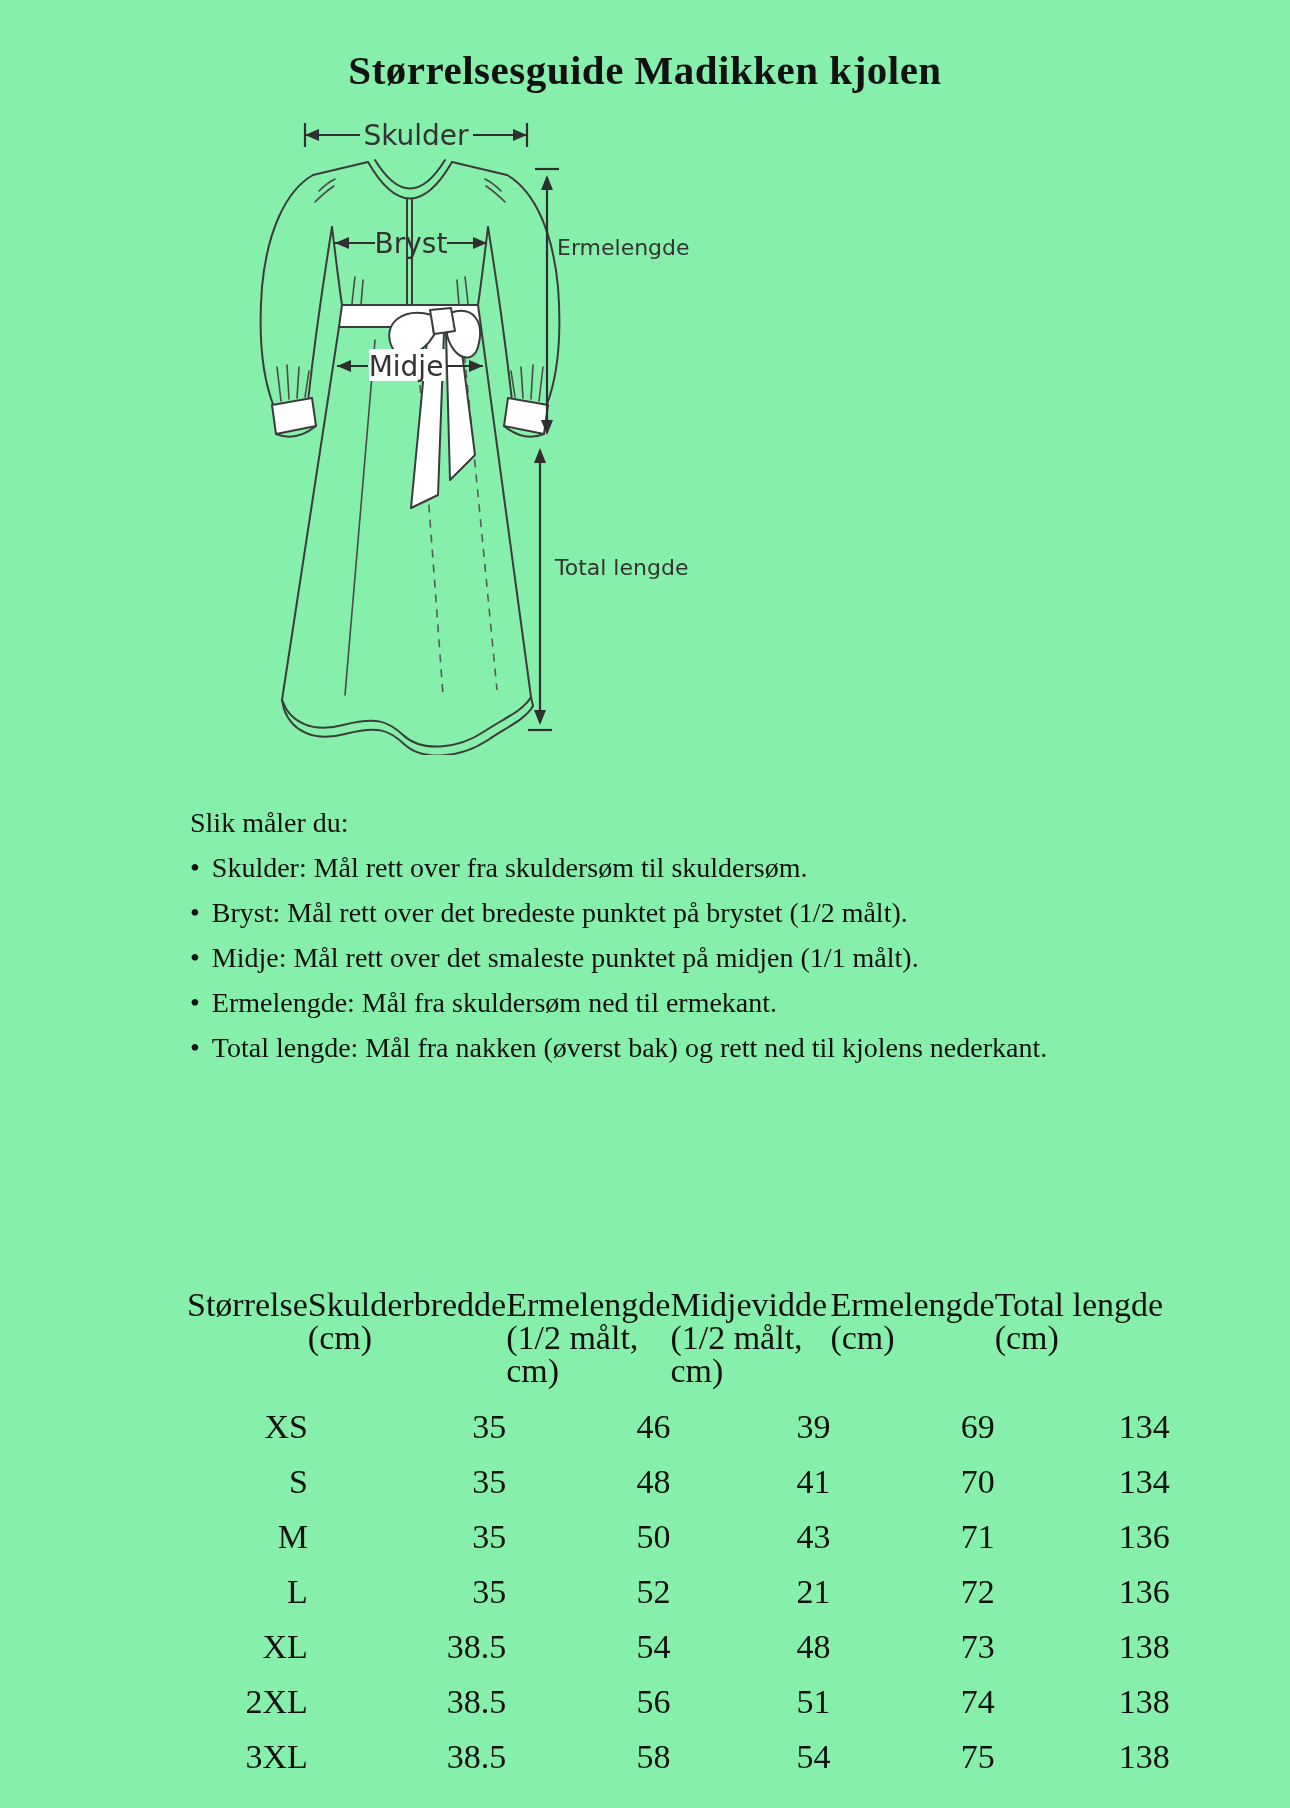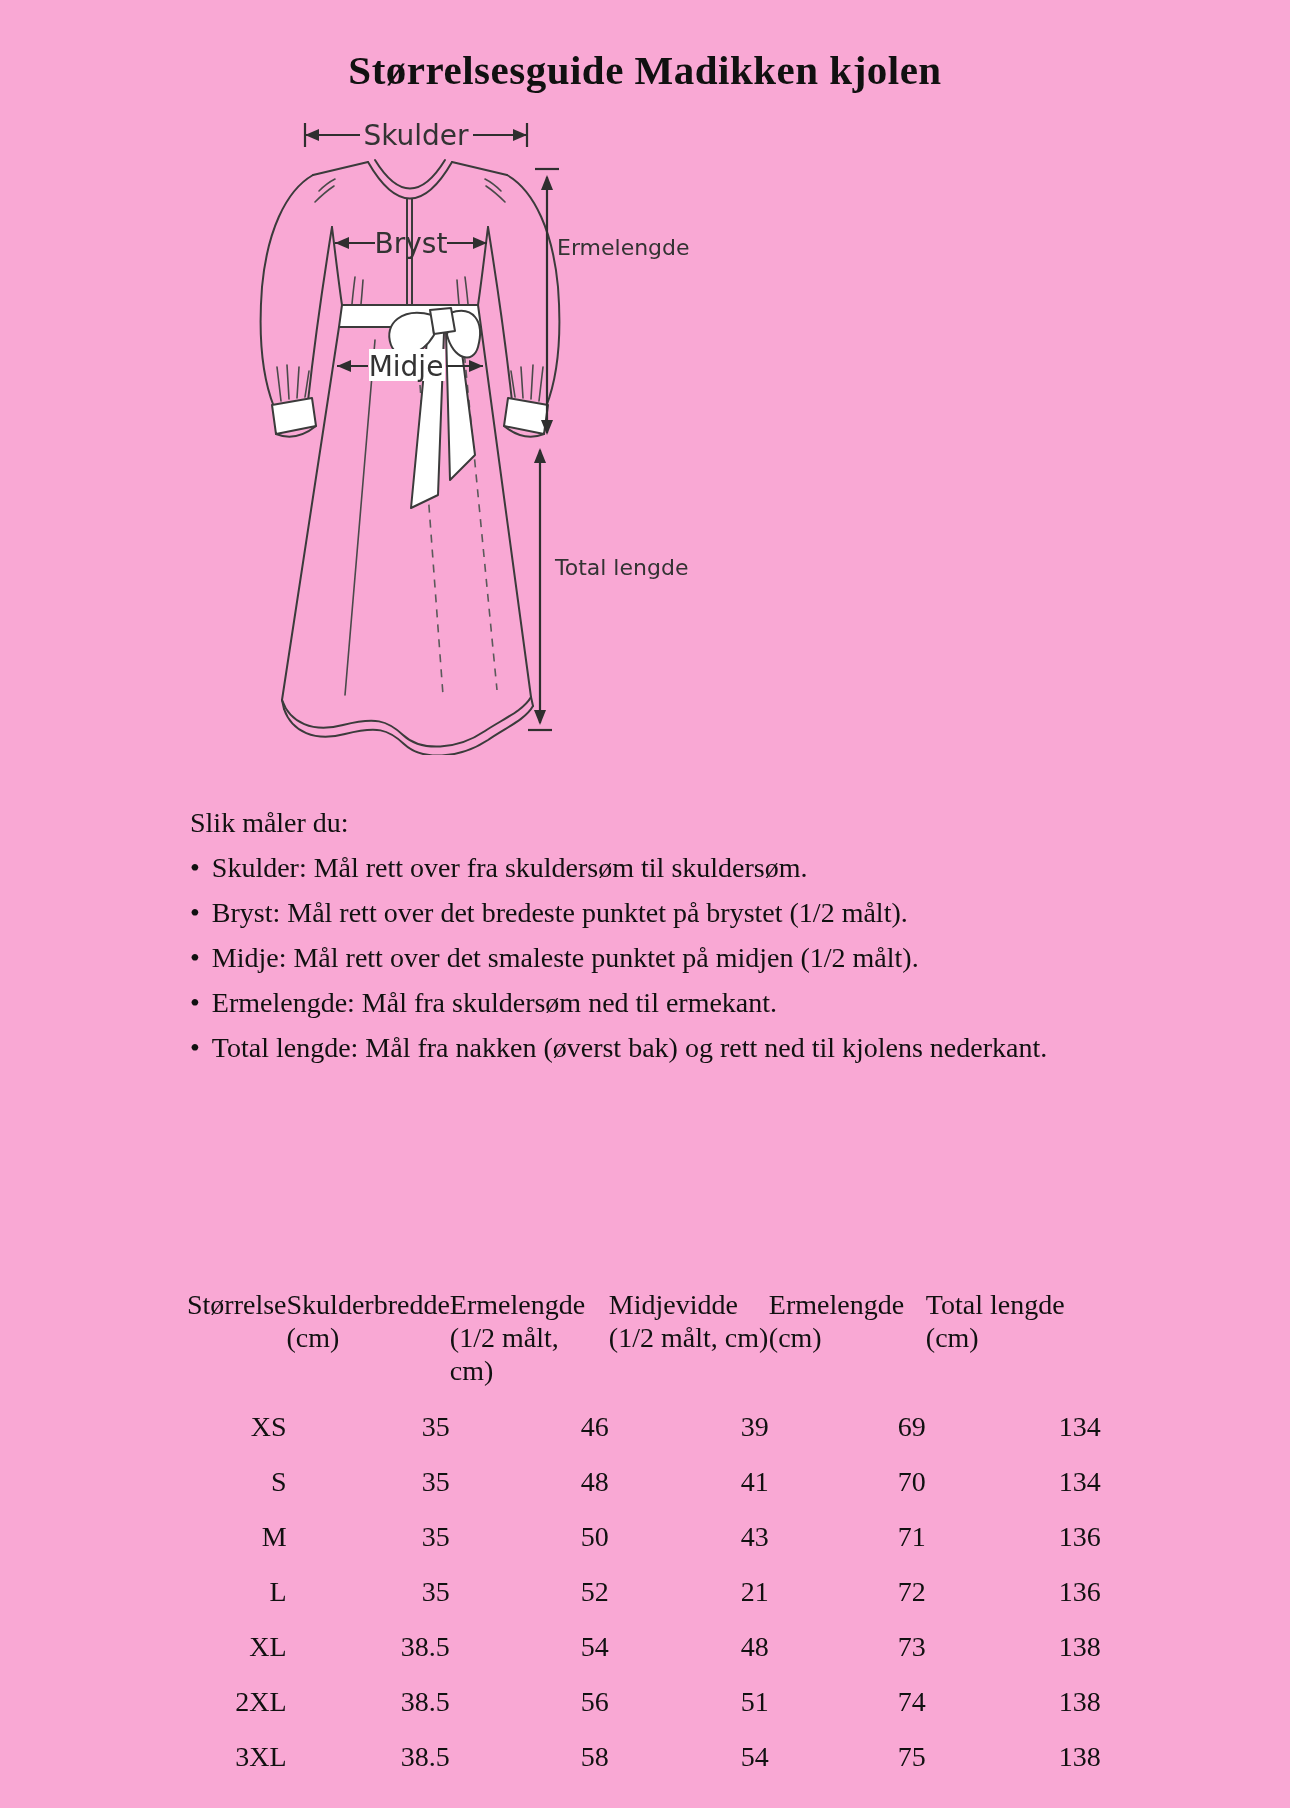--- a/index.html
+++ b/index.html
@@ -1,18 +1,18 @@
 <!DOCTYPE html>
 <html><head>
 <meta charset="utf-8">
 <style>
   html,body { margin:0; padding:0; background:#e8e8e8; }
   .page {
     position:relative; width:1290px; height:1808px; margin:0 auto;
-    background:#f9a8d4; color:#111111; overflow:hidden;
+    background:#86efac; color:#111111; overflow:hidden;
     font-family:"Liberation Serif", serif;
   }
   .title {
     position:absolute; top:46px; left:0; width:100%;
     text-align:center; font-size:41px; font-weight:bold; margin:0;
     letter-spacing:0.5px;
   }
   .figure { position:absolute; left:235px; top:105px; width:460px; height:650px; }
   .figure svg { display:block; }
   .figure text {
@@ -28,21 +28,21 @@
   .head { fill:#2f2f2f; stroke:none; }
   .mask { fill:#ffffff; stroke:none; }
   .instructions {
     position:absolute; left:190px; top:800px; width:935px;
     font-size:28px; line-height:45px;
   }
   .instructions p { margin:0; }
   .bullet { margin-right:12px; }
   .size-table { position:absolute; left:187px; top:1288px; }
   .size-table table {
-    border-collapse:collapse; table-layout:fixed; font-size:28px;
+    border-collapse:collapse; table-layout:fixed; font-size:34px;
   }
   .size-table th {
     font-weight:normal; text-align:left; vertical-align:top;
     padding:0; line-height:33px;
   }
   .size-table td {
     text-align:right; vertical-align:top;
     padding:25px 0 0 0; line-height:30px;
   }
 </style>
@@ -147,21 +147,21 @@
         <path class="meas" d="M293,625 L317,625"></path>
         <text class="small" x="320" y="470">Total lengde</text>
       </g>
     </svg>
   </div>
 
   <div class="instructions">
     <p>Slik måler du:</p>
     <p><span class="bullet">•</span><span>Skulder: Mål rett over fra skuldersøm til skuldersøm.</span></p>
     <p><span class="bullet">•</span><span>Bryst: Mål rett over det bredeste punktet på brystet (1/2 målt).</span></p>
-    <p><span class="bullet">•</span><span>Midje: Mål rett over det smaleste punktet på midjen (1/2 målt).</span></p>
+    <p><span class="bullet">•</span><span>Midje: Mål rett over det smaleste punktet på midjen (1/1 målt).</span></p>
     <p><span class="bullet">•</span><span>Ermelengde: Mål fra skuldersøm ned til ermekant.</span></p>
     <p><span class="bullet">•</span><span>Total lengde: Mål fra nakken (øverst bak) og rett ned til kjolens nederkant.</span></p>
   </div>
 
   <div class="size-table">
     <table>
       <colgroup>
         <col style="width:99px">
           <col style="width:156px">
           <col style="width:159px">

